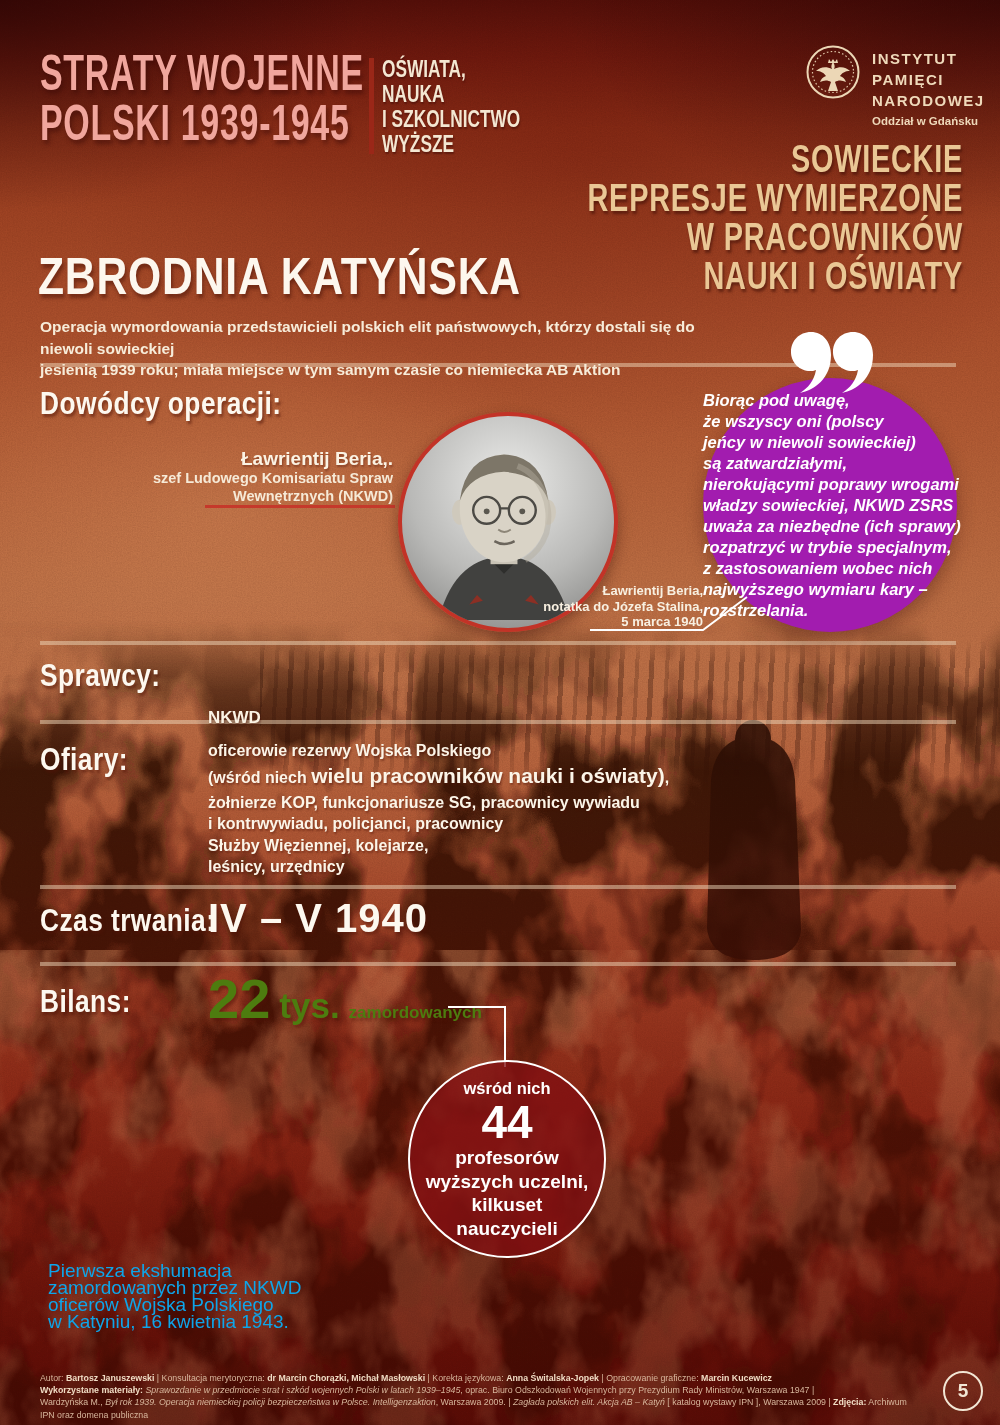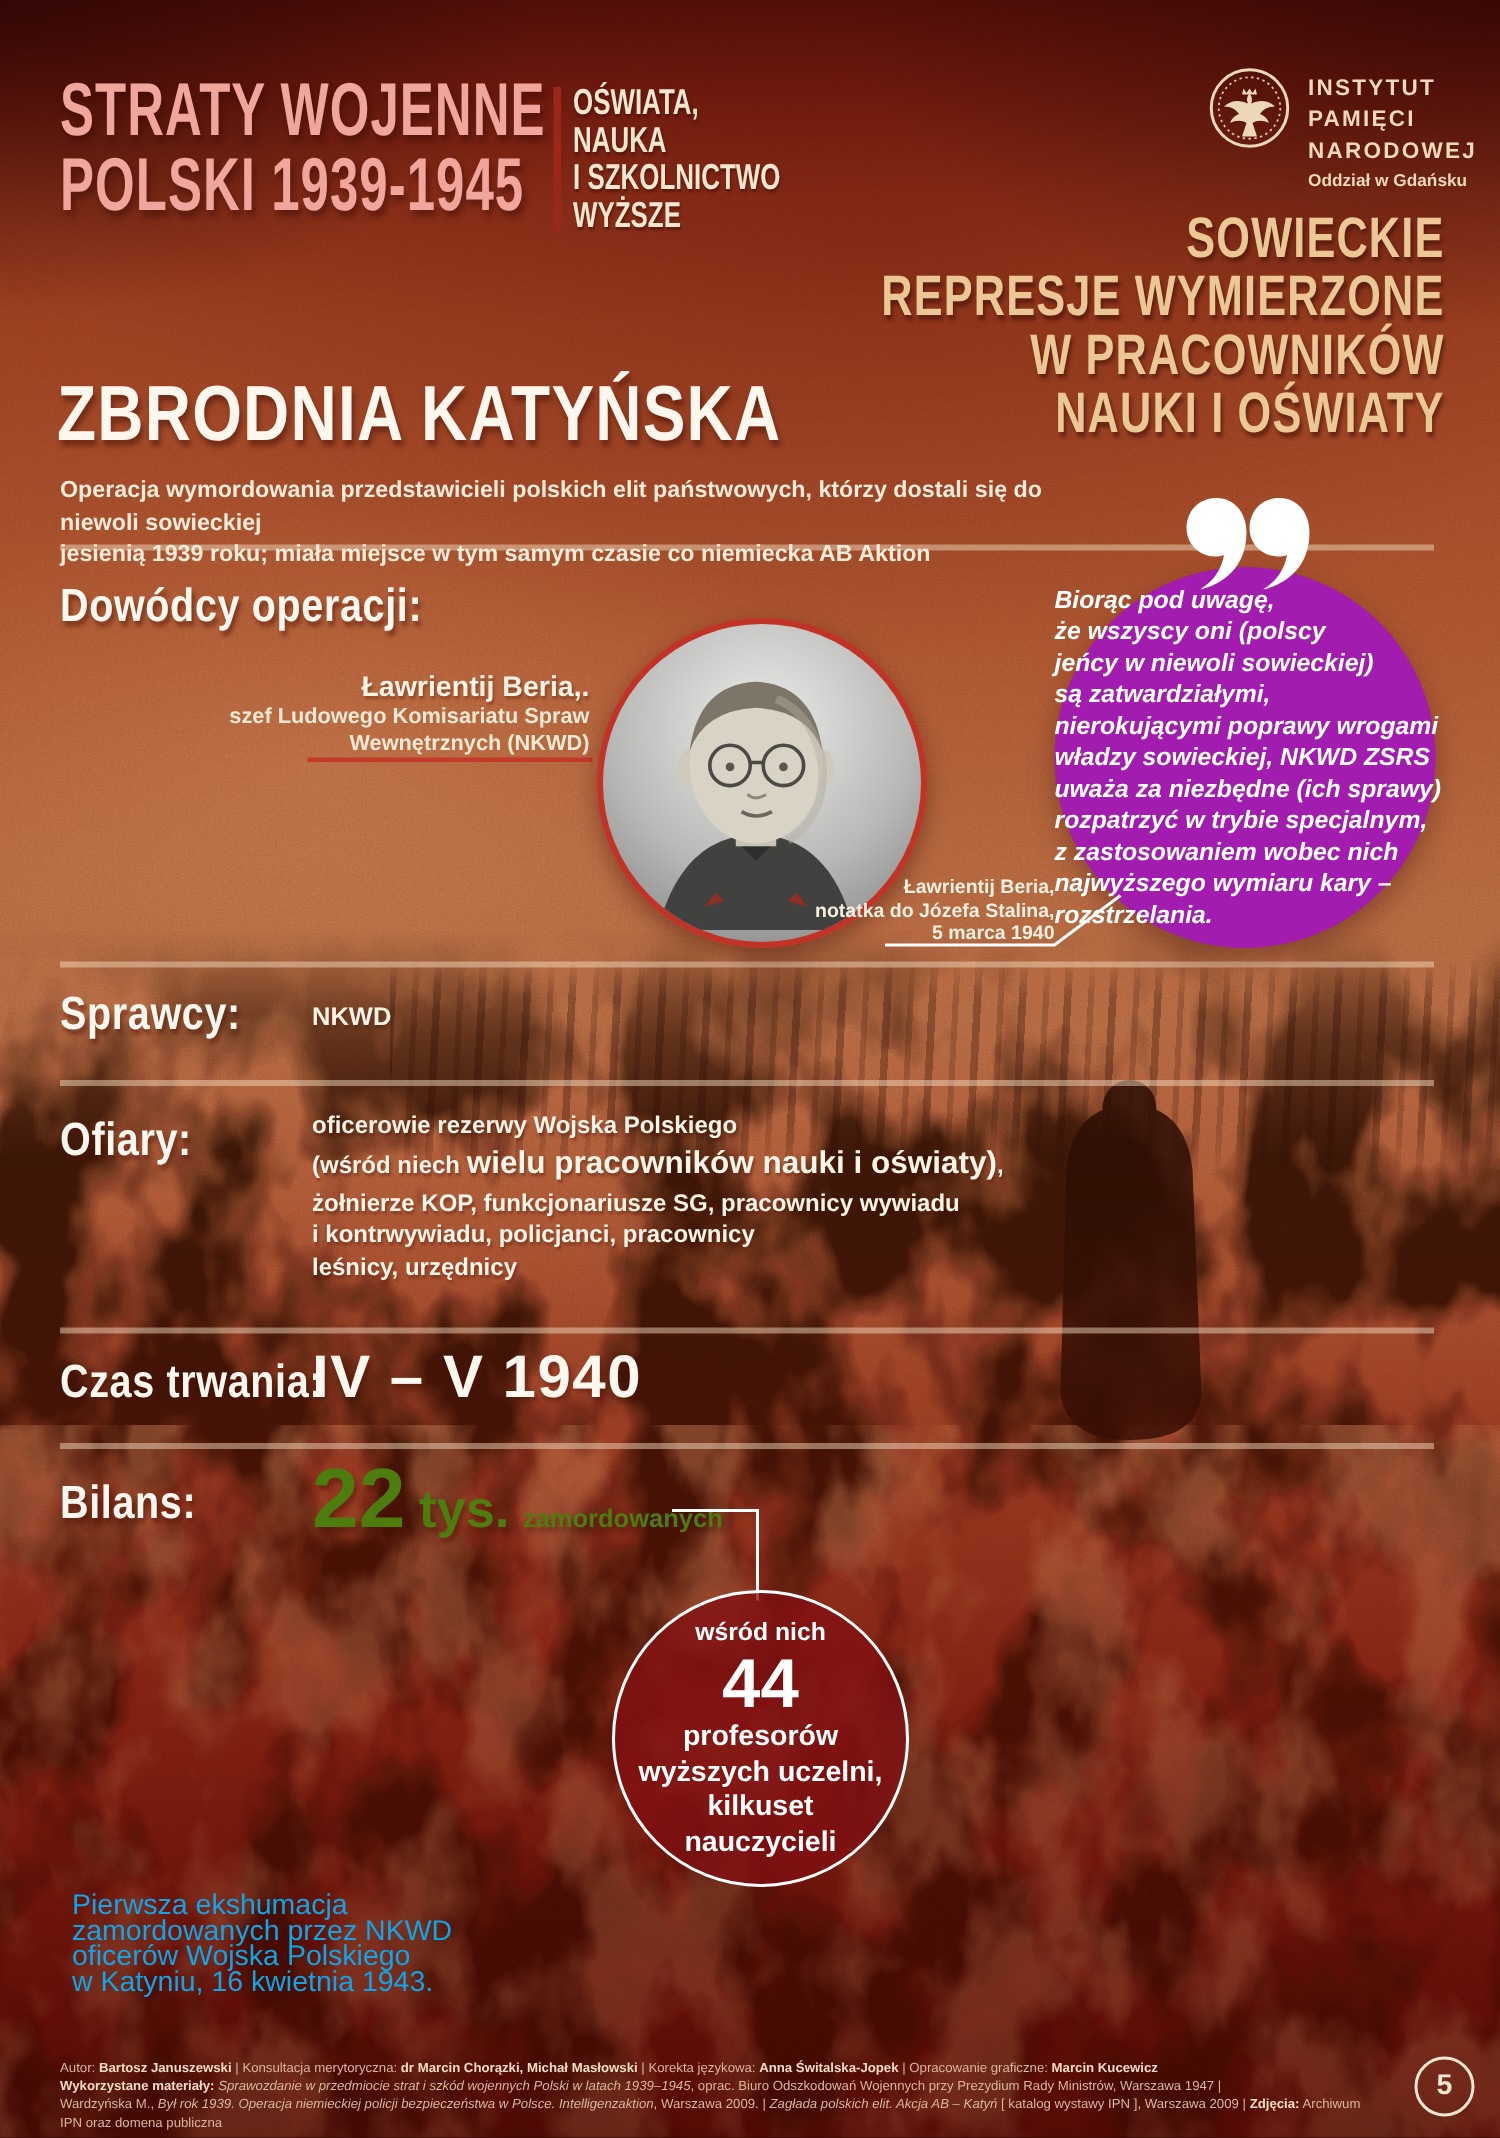--- a/index.html
+++ b/index.html
@@ -64,21 +64,21 @@
   
   .quote-bubble{position:absolute;left:703px;top:378px;width:254px;height:254px;border-radius:50%;
     background:#a21caf;z-index:6;display:flex;flex-direction:column;align-items:flex-start;
     justify-content:center;box-shadow:0 8px 18px rgba(50,8,6,.35);}
   .quote-line{font-weight:bold;font-style:italic;font-size:16.5px;line-height:21px;color:#fff;
     white-space:nowrap;}
   .quote-mark{position:absolute;left:787px;top:328px;z-index:7;}
   .quote-cap{position:absolute;left:540px;top:583px;width:163px;text-align:right;z-index:7;
     font-weight:bold;font-size:13px;line-height:15.5px;color:#f8f0e1;}
   
-  .value-sm{font-weight:bold;font-size:17px;color:#fbf3e4;text-shadow:1px 2px 2px rgba(80,20,8,.4);}
+  .value-sm{font-weight:bold;font-size:17px;color:#fbf3e4;text-shadow:1px 2px 2px rgba(80,20,8,.4);margin-top:40px;}
   .victims{color:#fcf5e8;text-shadow:1px 2px 2px rgba(80,20,8,.45);}
   .victims .vl{font-weight:bold;font-size:16px;line-height:21.5px;}
   .victims .vl2{line-height:28px;}
   .victims .em{font-size:21px;}
   .duration-value{font-weight:bold;font-size:40px;letter-spacing:1px;color:#fdf8ef;
     text-shadow:2px 3px 3px rgba(80,20,8,.5);}
   .toll{display:flex;align-items:baseline;gap:9px;color:#4d7c0f;
     text-shadow:2px 3px 3px rgba(80,20,8,.5);font-weight:bold;}
   .toll-number{font-size:56px;}
   .toll-unit{font-size:35px;}
@@ -269,20 +269,21 @@
   <div class="hr" style="top:720px"></div>
 
   <div class="abs heading" style="left:40px;top:742px">
     <span class="cl">Ofiary:</span>
   </div>
   <div class="abs victims" style="left:208px;top:740px">
     <div class="vl">oficerowie rezerwy Wojska Polskiego</div>
     <div class="vl vl2"><span>(wśród niech </span><span class="em">wielu pracowników nauki i oświaty)</span><span>,</span></div>
     <div class="vl">żołnierze KOP, funkcjonariusze SG, pracownicy wywiadu</div>
     <div class="vl">i kontrwywiadu, policjanci, pracownicy</div>
+    <div class="vl">Służby Więziennej, kolejarze,</div>
     <div class="vl">leśnicy, urzędnicy</div>
   </div>
 
   <div class="hr" style="top:885px"></div>
 
   <div class="abs heading" style="left:40px;top:903px">
     <span class="cl">Czas trwania:</span>
   </div>
   <div class="abs duration-value" style="left:208px;top:896px">IV – V 1940</div>
 

